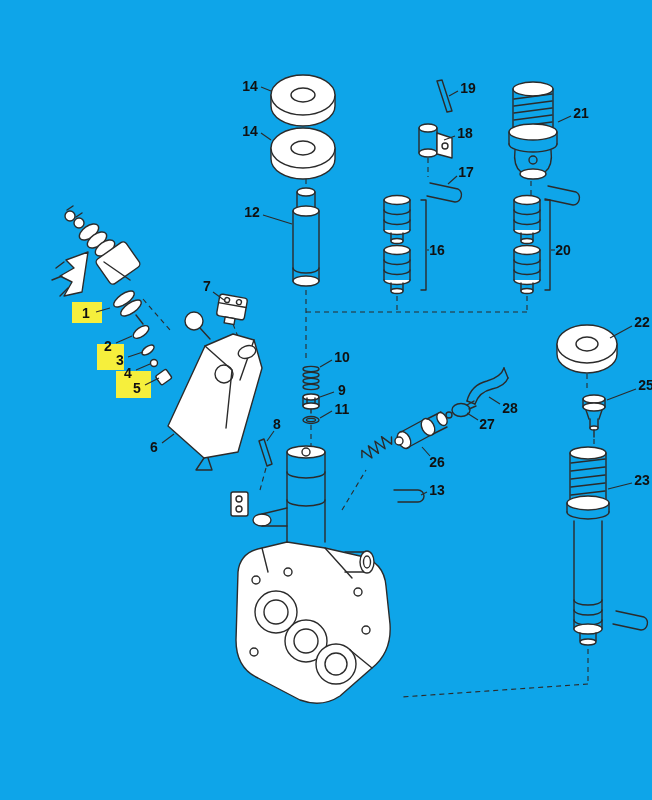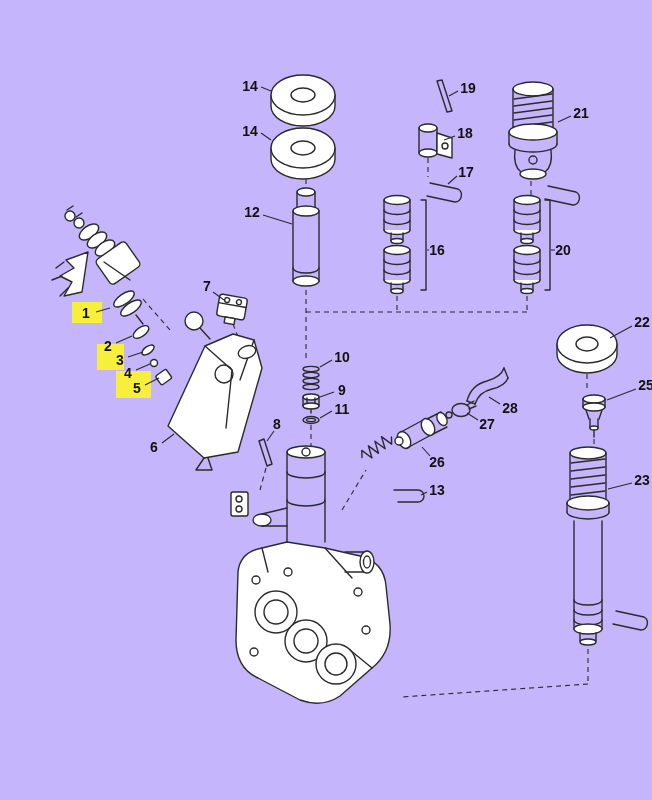--- a/index.html
+++ b/index.html
@@ -1,16 +1,16 @@
 <!DOCTYPE html>
 <html style="--line: #2b2b2b; --label: #111111;"><head>
 <meta charset="utf-8">
 <style>
   html,body{margin:0;padding:0;background:#ffffff;}
-  .stage{position:relative;width:652px;height:800px;background:#c4b5fd;overflow:hidden;}
+  .stage{position:relative;width:652px;height:800px;background:#0ea5e9;overflow:hidden;}
   svg{display:block;}
   .ln{fill:none;stroke:var(--line,#2b2b2b);stroke-width:1.4;stroke-linecap:round;stroke-linejoin:round;}
   .fw{fill:#ffffff;stroke:var(--line,#2b2b2b);stroke-width:1.4;stroke-linecap:round;stroke-linejoin:round;}
   .dash-g path{fill:none;stroke:var(--line,#2b2b2b);stroke-width:1.1;stroke-dasharray:5 4;}
   .leader{stroke:var(--line,#2b2b2b);stroke-width:1.1;}
   .callout{font-family:"Liberation Sans",sans-serif;font-weight:bold;font-size:14px;fill:var(--label,#111111);text-anchor:middle;}
 </style>
 </head>
 <body>
 

